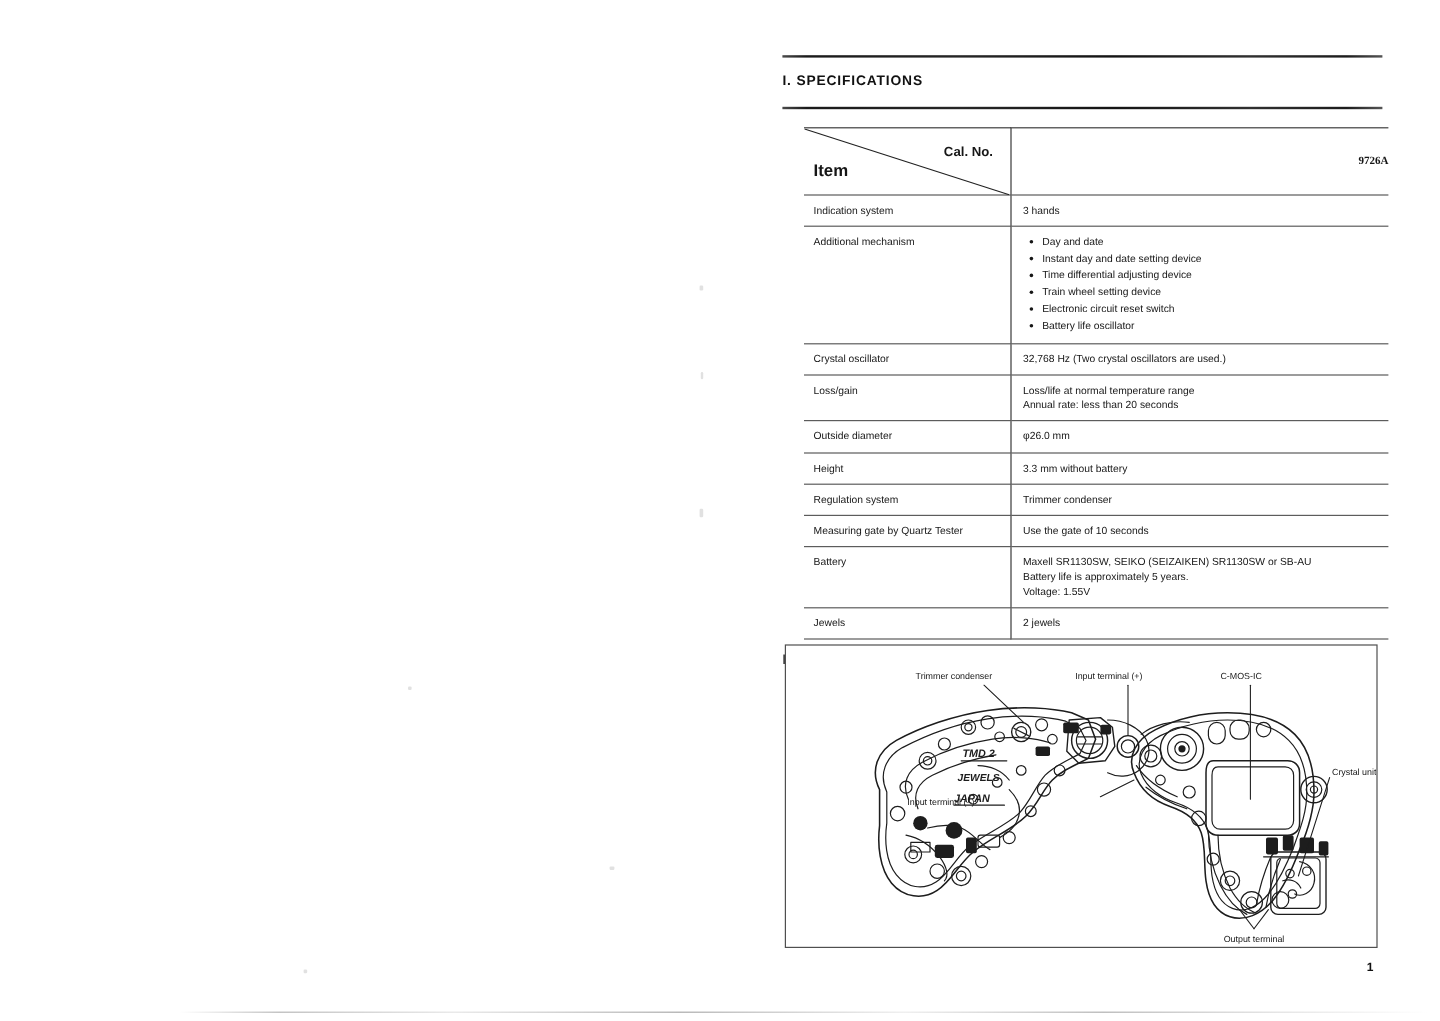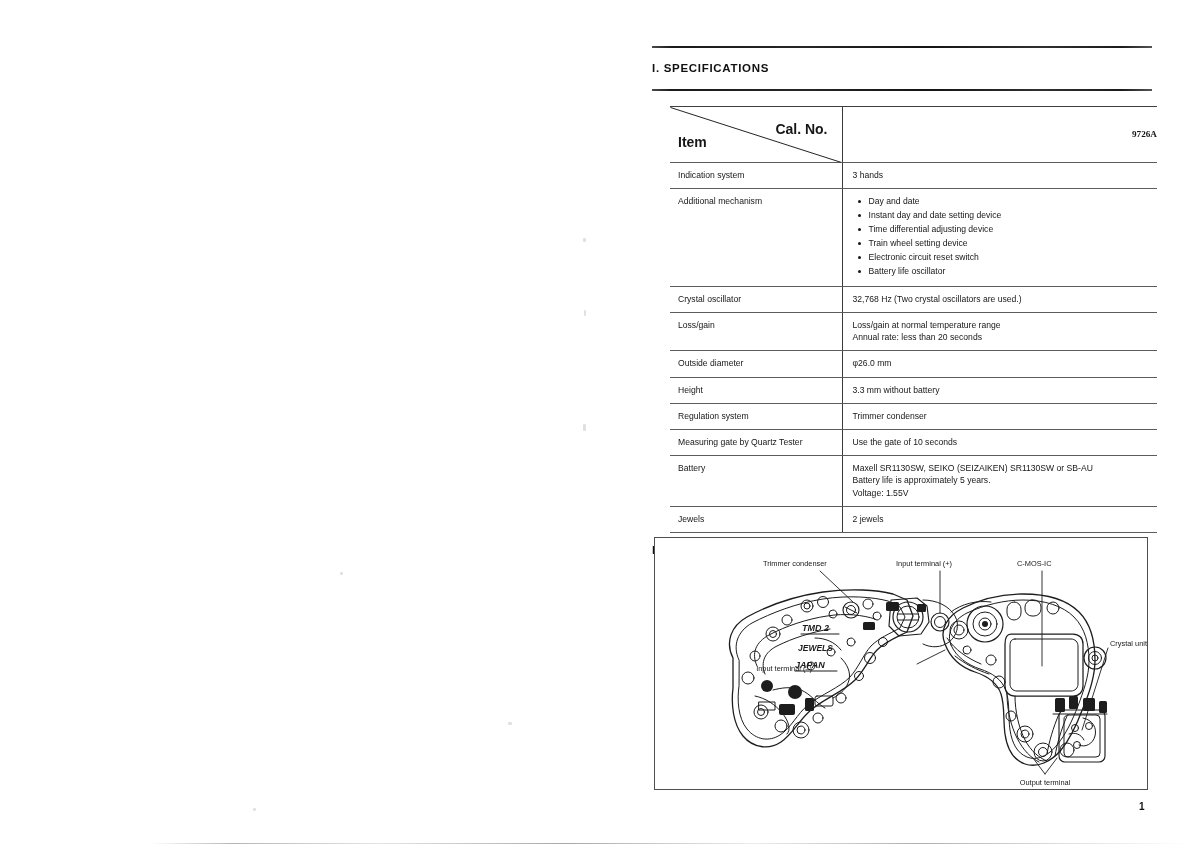--- a/index.html
+++ b/index.html
@@ -88,21 +88,21 @@
   }
   .hdr-diag {
     position: absolute;
     inset: 0;
     pointer-events: none;
   }
   .hdr-calno {
     position: absolute;
     right: 14px; top: 13px;
     font-weight: bold;
-    font-size: 14px;
+    font-size: 11px;
   }
   .hdr-item {
     position: absolute;
     left: 8px; bottom: 9px;
     font-weight: bold;
     font-size: 14px;
   }
   .hdr-model {
     text-align: right;
     font-weight: bold;
@@ -211,21 +211,21 @@
           </tr>
           <tr>
             <td class="col-item">Crystal oscillator</td>
             <td class="col-value">
               <span class="ln">32,768 Hz (Two crystal oscillators are used.)</span>
             </td>
           </tr>
           <tr>
             <td class="col-item">Loss/gain</td>
             <td class="col-value">
-              <span class="ln">Loss/gain at normal temperature range</span>
+              <span class="ln">Loss/life at normal temperature range</span>
               <span class="ln">Annual rate:  less than 20 seconds</span>
             </td>
           </tr>
           <tr>
             <td class="col-item">Outside diameter</td>
             <td class="col-value">
               <span class="ln">φ26.0 mm</span>
             </td>
           </tr>
           <tr>

